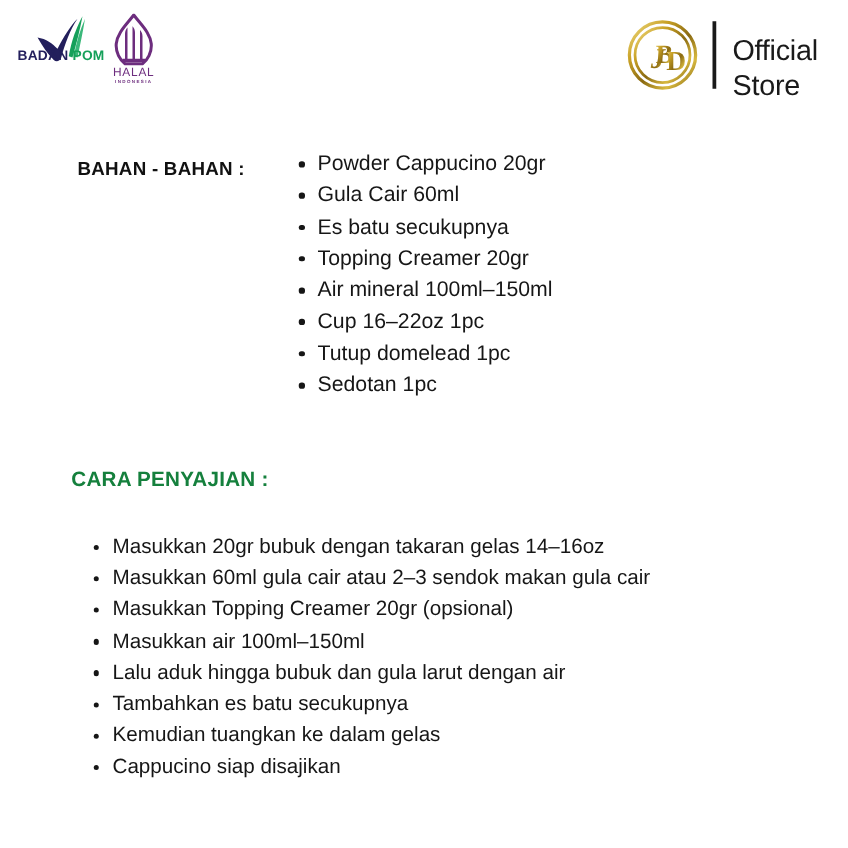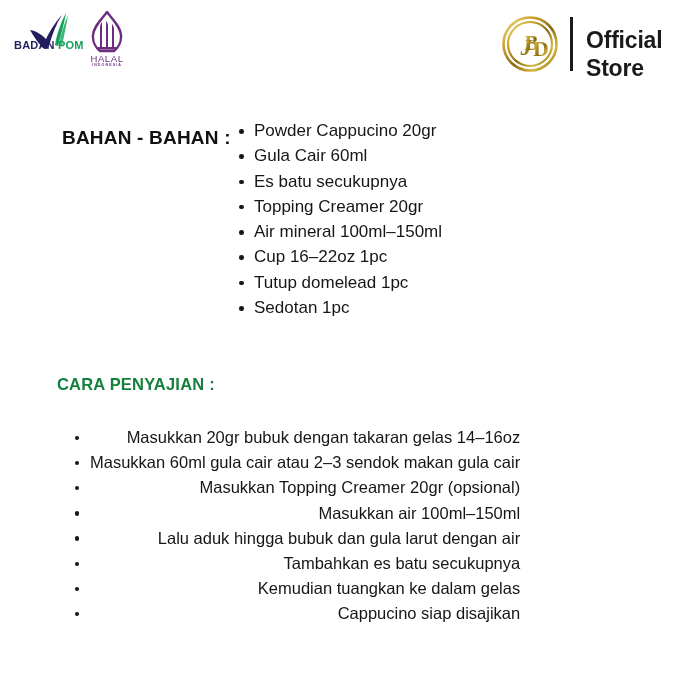--- a/index.html
+++ b/index.html
@@ -118,40 +118,40 @@
   .official .divider {
     width: 3px;
     height: 54px;
     background: #1a1a1a;
     margin-left: 10px;
     margin-right: 13px;
     flex: 0 0 auto;
   }
   .official .labels {
     font-size: 23px;
-    font-weight: bold;
+    font-weight: normal;
     color: #1a1a1a;
     line-height: 28px;
     letter-spacing: -0.2px;
     white-space: nowrap;
     margin-top: 20px;
   }
 
   
   .ingredients {
     position: absolute;
     left: 0;
     top: 118px;
     width: 678px;
   }
   .ing-heading {
     position: absolute;
     left: 62px;
     top: 9px;
-    font-size: 19px;
+    font-size: 15px;
     font-weight: bold;
     color: #111111;
     letter-spacing: 0.2px;
     white-space: nowrap;
   }
   .ing-list {
     position: absolute;
     left: 238px;
     top: 0;
     margin: 0;
@@ -194,21 +194,20 @@
     letter-spacing: 0.2px;
     white-space: nowrap;
   }
   .prep-list {
     position: absolute;
     left: 74px;
     top: 50px;
     margin: 0;
     padding: 0;
     list-style: none;
-    text-align: right;
   }
   .prep-list li {
     position: relative;
     padding-left: 16px;
     font-size: 16.5px;
     color: #161616;
     line-height: 25.2px;
     white-space: nowrap;
   }
   .prep-list li::before {

